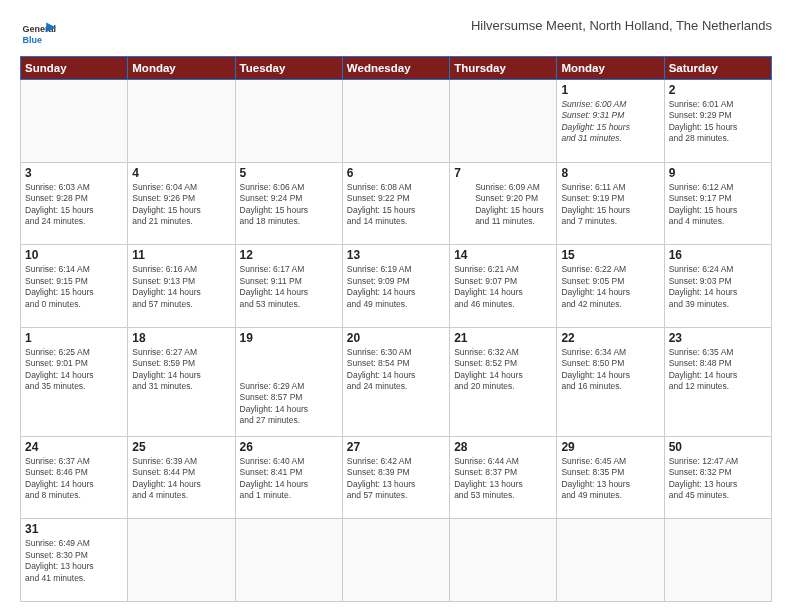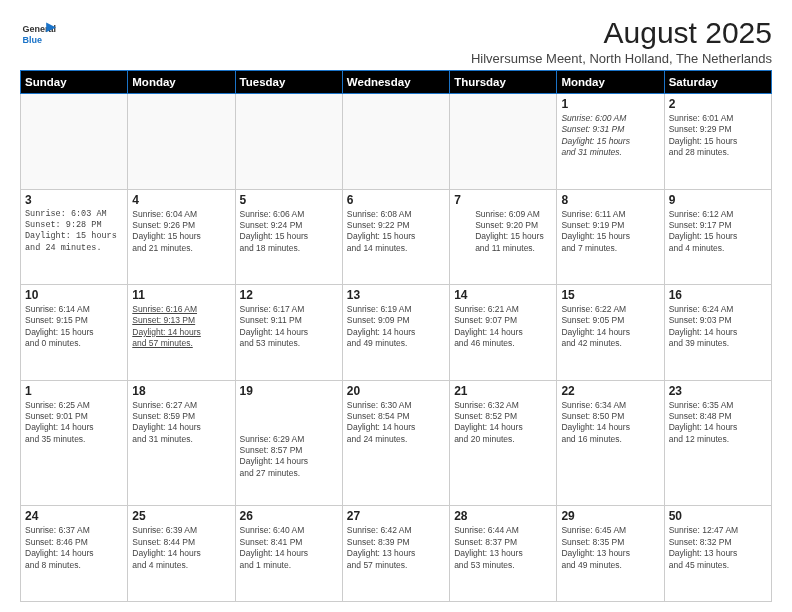--- a/index.html
+++ b/index.html
@@ -48,21 +48,21 @@
       margin-top: 2px;
     }
     .calendar {
       flex: 1;
       border: 1px solid #ccc;
       border-collapse: collapse;
       width: 100%;
       table-layout: fixed;
     }
     .calendar thead tr th {
-      background: #000000;
+      background: #7f1d1d;
       color: #fff;
       font-size: 11.5px;
       font-weight: 600;
       padding: 5px 4px;
       text-align: left;
       border: 1px solid #1a73c8;
     }
     .calendar tbody tr td {
       border: 1px solid #ccc;
       vertical-align: top;
@@ -99,21 +99,20 @@
       <svg class="logo-icon" viewBox="0 0 44 44">
 
         <rect x="2" y="2" width="40" height="40" rx="4" fill="#fff"></rect>
         <text x="3" y="20" font-size="11" font-weight="bold" fill="#333" font-family="Arial">General</text>
         <text x="3" y="33" font-size="11" font-weight="bold" fill="#1a73c8" font-family="Arial">Blue</text>
 
         <polygon points="32,8 44,14 32,20" fill="#1a73c8"></polygon>
       </svg>
     </div>
     <div class="title-block">
-      <div class="month-year">August 2025</div>
       <div class="location">Hilversumse Meent, North Holland, The Netherlands</div>
     </div>
   </div>
 
   <table class="calendar">
     <thead>
       <tr>
       <th>Sunday</th>
           <th>Monday</th>
           <th>Tuesday</th>
@@ -141,21 +140,21 @@
             <span class="day-num">2</span>
             <div class="day-info" style="white-space: pre-line;">Sunrise: 6:01 AM
 Sunset: 9:29 PM
 Daylight: 15 hours
 and 28 minutes.</div>
           </td>
         </tr>
         <tr>
           <td>
             <span class="day-num">3</span>
-            <div class="day-info" style="white-space: pre-line; font-family: Liberation Mono, monospace;">Sunrise: 6:03 AM
+            <div class="day-info" style="white-space: pre-line;">Sunrise: 6:03 AM
 Sunset: 9:28 PM
 Daylight: 15 hours
 and 24 minutes.</div>
           </td>
           <td>
             <span class="day-num">4</span>
             <div class="day-info" style="white-space: pre-line;">Sunrise: 6:04 AM
 Sunset: 9:26 PM
 Daylight: 15 hours
 and 21 minutes.</div>
@@ -199,21 +198,21 @@
         <tr>
           <td>
             <span class="day-num">10</span>
             <div class="day-info" style="white-space: pre-line;">Sunrise: 6:14 AM
 Sunset: 9:15 PM
 Daylight: 15 hours
 and 0 minutes.</div>
           </td>
           <td>
             <span class="day-num">11</span>
-            <div class="day-info" style="white-space: pre-line; text-decoration: underline;">Sunrise: 6:16 AM
+            <div class="day-info" style="white-space: pre-line;">Sunrise: 6:16 AM
 Sunset: 9:13 PM
 Daylight: 14 hours
 and 57 minutes.</div>
           </td>
           <td>
             <span class="day-num">12</span>
             <div class="day-info" style="white-space: pre-line;">Sunrise: 6:17 AM
 Sunset: 9:11 PM
 Daylight: 14 hours
 and 53 minutes.</div>
@@ -342,15 +341,30 @@
 and 49 minutes.</div>
           </td>
           <td>
             <span class="day-num">50</span>
             <div class="day-info" style="white-space: pre-line;">Sunrise: 12:47 AM
 Sunset: 8:32 PM
 Daylight: 13 hours
 and 45 minutes.</div>
           </td>
         </tr>
+        <tr class="last-row">
+          <td>
+            <span class="day-num">31</span>
+            <div class="day-info" style="white-space: pre-line;">Sunrise: 6:49 AM
+Sunset: 8:30 PM
+Daylight: 13 hours
+and 41 minutes.</div>
+          </td>
+          <td class="empty"></td>
+          <td class="empty"></td>
+          <td class="empty"></td>
+          <td class="empty"></td>
+          <td class="empty"></td>
+          <td class="empty"></td>
+        </tr>
       </tbody>
   </table>
 </div>
 
 </body></html>

